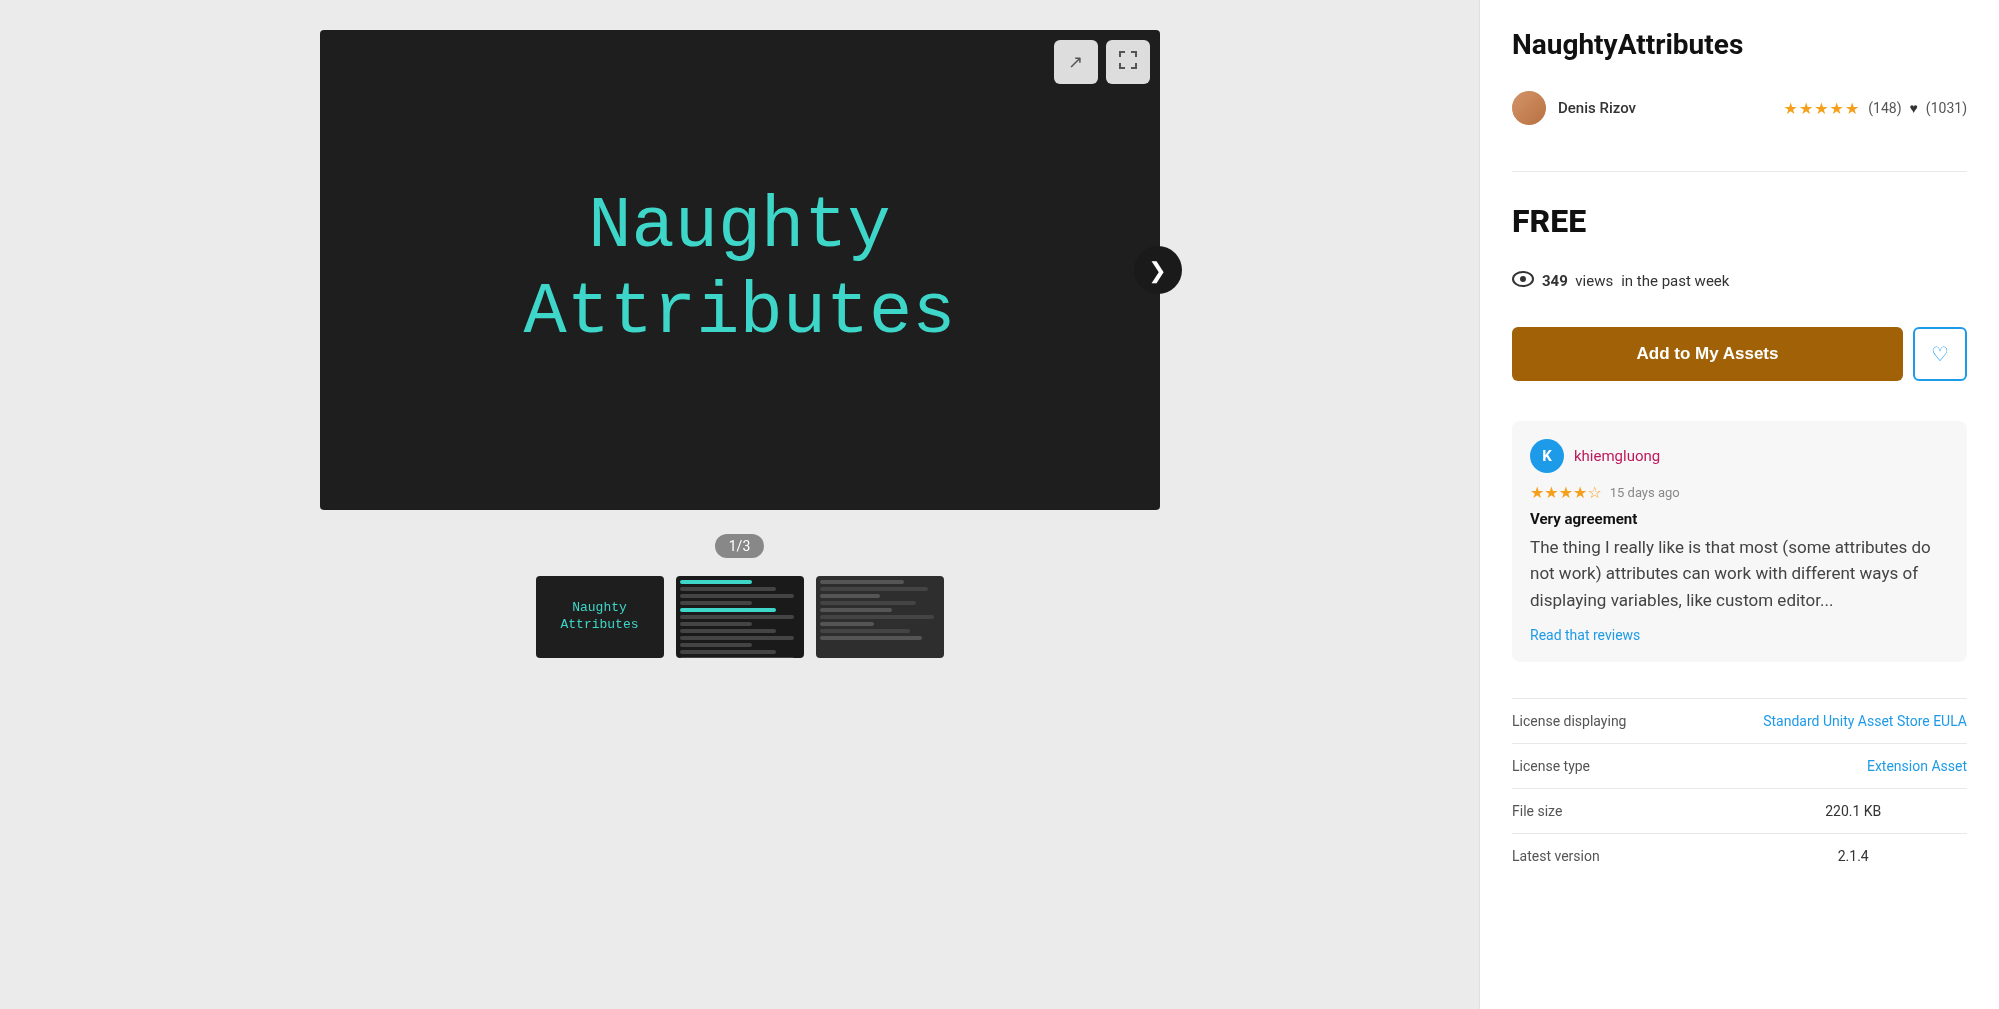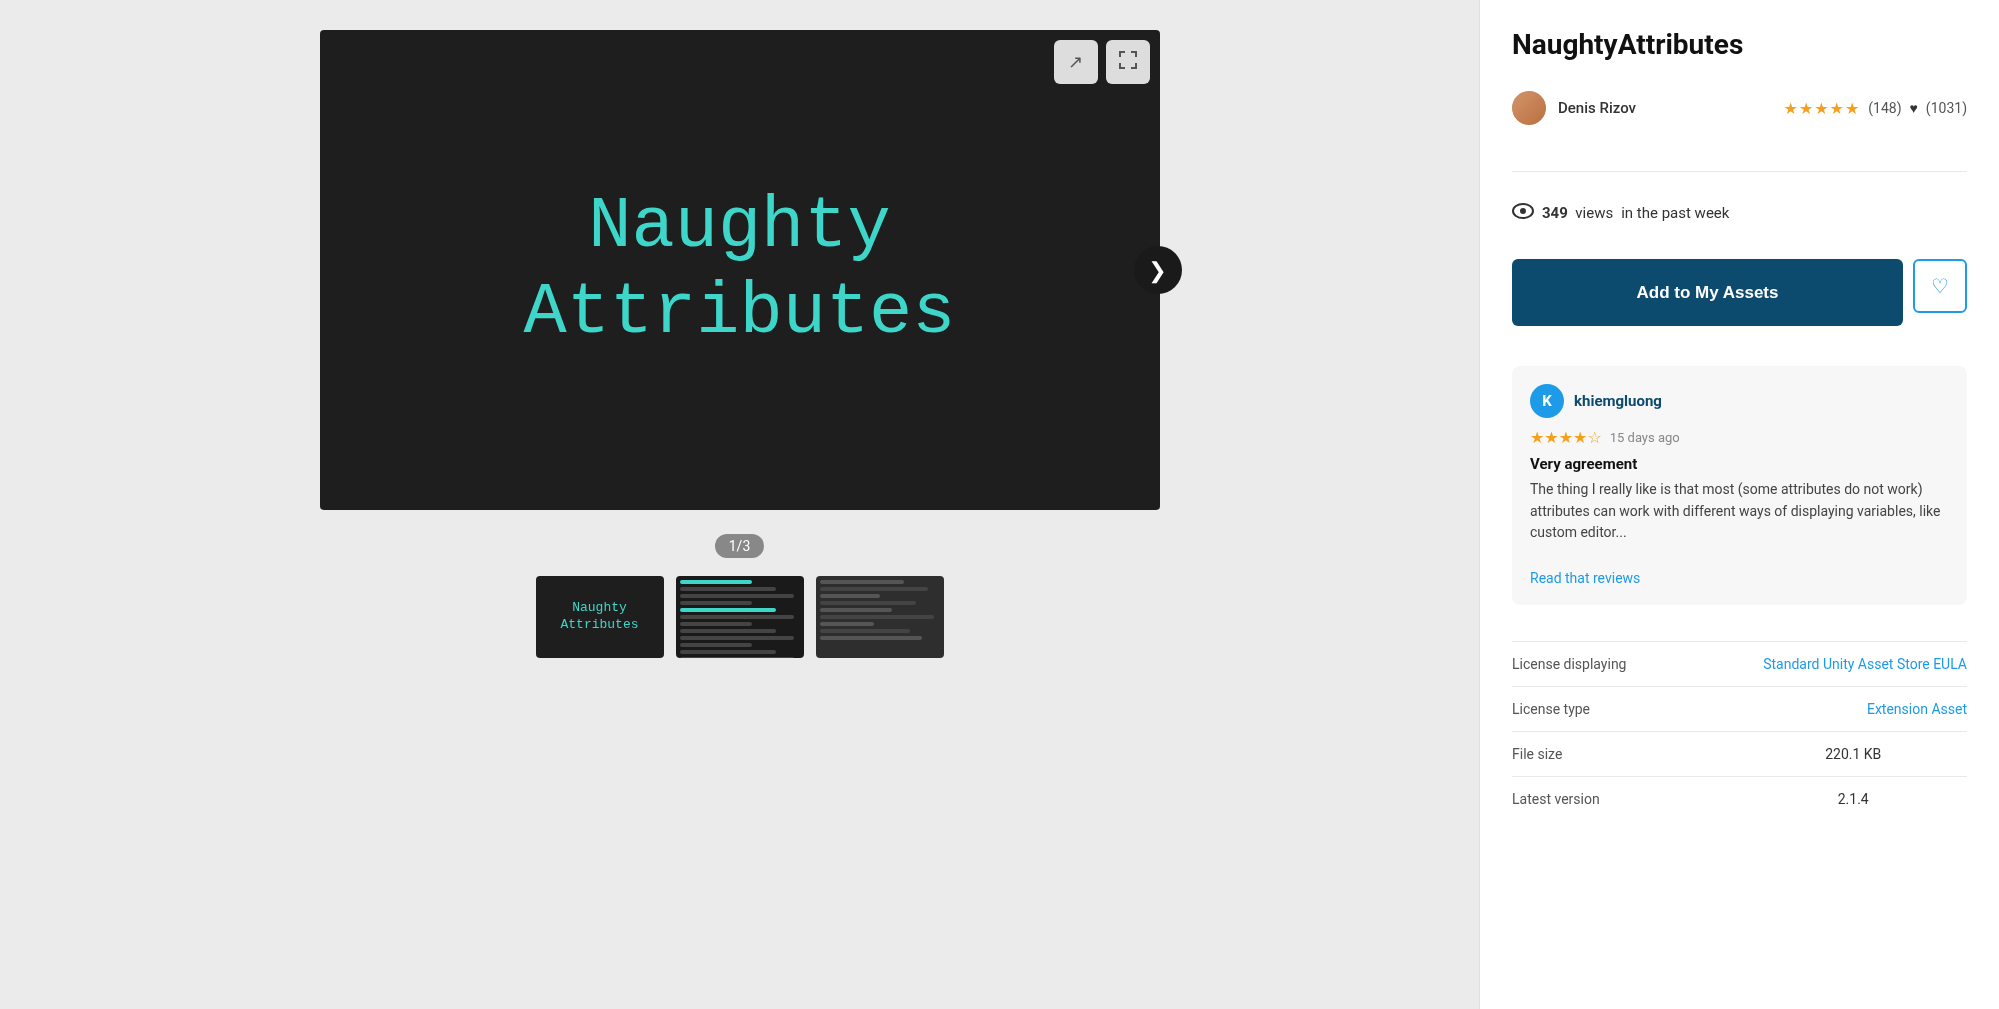--- a/index.html
+++ b/index.html
@@ -250,29 +250,29 @@
     .eye-icon {
       font-size: 18px;
       color: #333;
     }
 
     .views-bold {
       font-weight: 700;
     }
 
     .add-to-assets-btn {
-      background: #0c4a6e;
+      background: #a16207;
       color: white;
       border: none;
       border-radius: 6px;
       font-size: 17px;
       font-weight: 600;
       cursor: pointer;
       flex: 1;
-      height: 67px;
+      height: 54px;
       display: flex;
       align-items: center;
       justify-content: center;
     }
 
     .wishlist-btn {
       width: 54px;
       height: 54px;
       border: 2px solid #1e9be8;
       background: white;
@@ -315,22 +315,22 @@
       align-items: center;
       justify-content: center;
       font-size: 15px;
       font-weight: 700;
       color: white;
       flex-shrink: 0;
     }
 
     .reviewer-name {
       font-size: 15px;
-      color: #0c4a6e;
-      font-weight: 700;
+      color: #be185d;
+      font-weight: 400;
     }
 
     .review-stars-row {
       display: flex;
       align-items: center;
       gap: 8px;
       margin-bottom: 8px;
     }
 
     .review-stars {
@@ -344,24 +344,24 @@
     }
 
     .review-title {
       font-size: 15px;
       font-weight: 700;
       color: #111;
       margin-bottom: 6px;
     }
 
     .review-body {
-      font-size: 14px;
+      font-size: 17px;
       color: #444;
       line-height: 1.55;
-      margin-bottom: 24px;
+      margin-bottom: 12px;
     }
 
     .read-more-link {
       color: #1e9be8;
       font-size: 14px;
       cursor: pointer;
       text-decoration: none;
     }
 
     .info-table {
@@ -478,20 +478,21 @@
     <div class="rating-section">
       <span class="stars">★★★★★</span>
       <span class="rating-count">(<span>148</span>)</span>
       <span class="heart-icon-small">♥</span>
       <span class="rating-count">(<span>1031</span>)</span>
     </div>
   </div>
 
   <div class="divider"></div>
 
+  <div class="price">FREE</div>
 
   <div class="views-row">
     <span class="eye-icon">
       <svg width="22" height="16" viewBox="0 0 22 16" fill="none" stroke="#333" stroke-width="2">
         <ellipse cx="11" cy="8" rx="10" ry="7"></ellipse>
         <circle cx="11" cy="8" r="3" fill="#333" stroke="none"></circle>
       </svg>
     </span>
     <span>
       <span class="views-bold">349</span>

